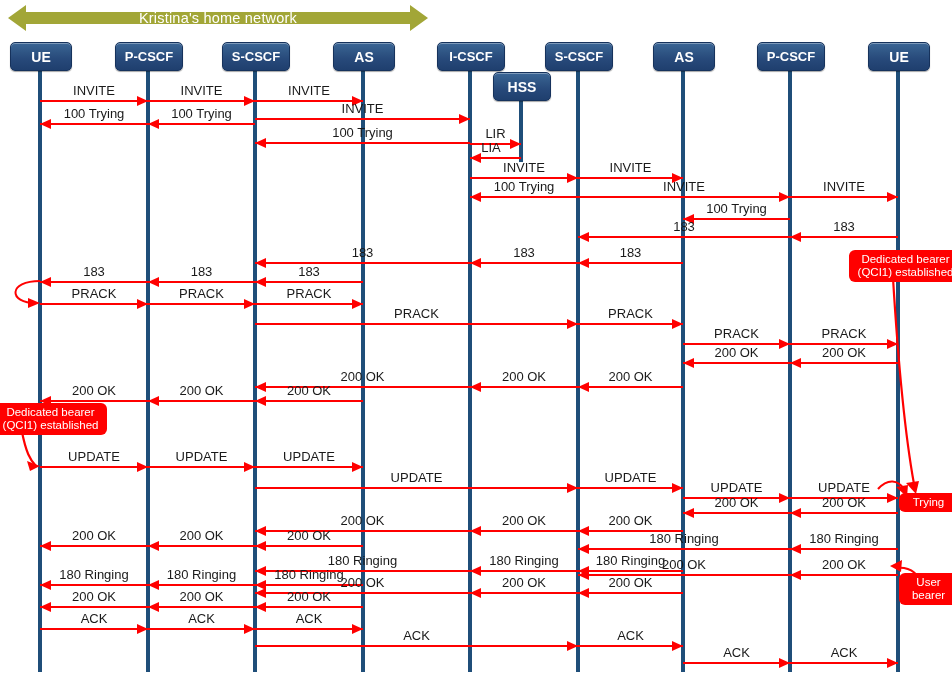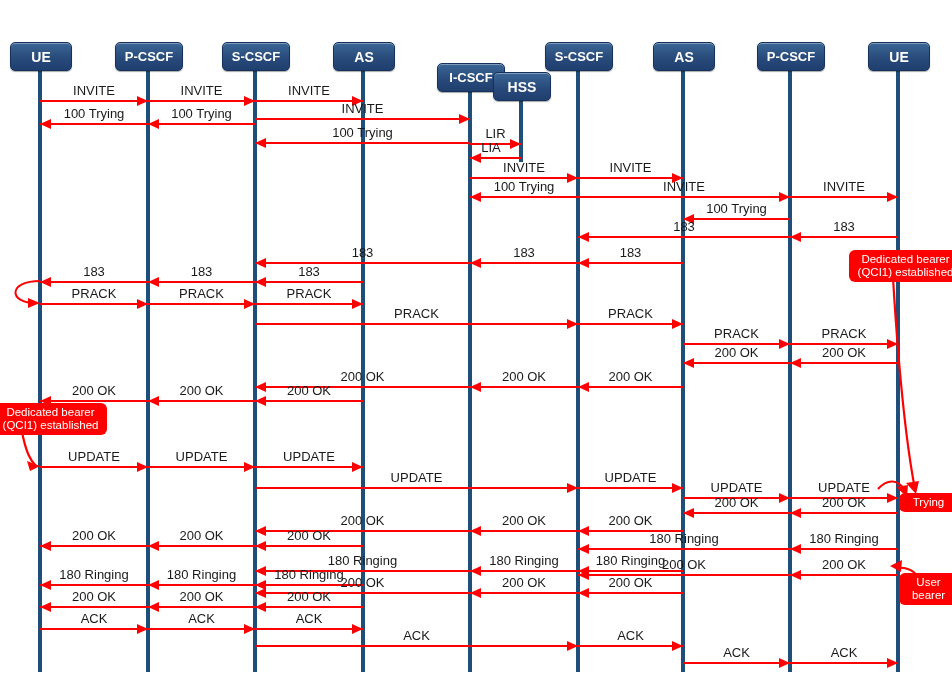--- a/index.html
+++ b/index.html
@@ -36,20 +36,28 @@
   
   .callout{position:absolute;background:#ff0000;color:#ffffff;border-radius:6px;
            font-size:11.5px;line-height:13px;text-align:center;padding:3px 5px;z-index:8;}
   svg.deco{position:absolute;left:0;top:0;width:952px;height:678px;z-index:7;pointer-events:none;}
 </style>
 </head>
 <body>
 
 <div id="stage">
 
+  <div class="banner" id="banner0" style="left:8px;top:3px;width:420px;">
+    <div class="shape">
+      <svg viewBox="0 0 420 30" preserveAspectRatio="none" style="width:100%;height:100%;">
+        <polygon points="0,15 18,2 18,9 402,9 402,2 420,15 402,28 402,21 18,21 18,28" fill="#a2a637"></polygon>
+      </svg>
+    </div>
+    <span>Kristina's home network</span>
+  </div>
 
 
   <div id="lifelines">
       <div class="lifeline" style="left: 38px; top: 66px; height: 606px;"></div>
       <div class="lifeline" style="left: 146px; top: 66px; height: 606px;"></div>
       <div class="lifeline" style="left: 253px; top: 66px; height: 606px;"></div>
       <div class="lifeline" style="left: 361px; top: 66px; height: 606px;"></div>
       <div class="lifeline" style="left: 468px; top: 66px; height: 606px;"></div>
       <div class="lifeline" style="left: 576px; top: 66px; height: 606px;"></div>
       <div class="lifeline" style="left: 681px; top: 66px; height: 606px;"></div>
@@ -293,21 +301,21 @@
       </div>
       <div class="node small" style="left: 115px; top: 42px; width: 66px;">
         <span>P-CSCF</span>
       </div>
       <div class="node small" style="left: 222px; top: 42px; width: 66px;">
         <span>S-CSCF</span>
       </div>
       <div class="node" style="left: 333px; top: 42px; width: 60px;">
         <span>AS</span>
       </div>
-      <div class="node small" style="left: 437px; top: 42px; width: 66px; margin-top: 21px;">
+      <div class="node small" style="left: 437px; top: 42px; width: 66px;">
         <span>I-CSCF</span>
       </div>
       <div class="node small" style="left: 545px; top: 42px; width: 66px;">
         <span>S-CSCF</span>
       </div>
       <div class="node" style="left: 653px; top: 42px; width: 60px;">
         <span>AS</span>
       </div>
       <div class="node small" style="left: 757px; top: 42px; width: 66px;">
         <span>P-CSCF</span>

